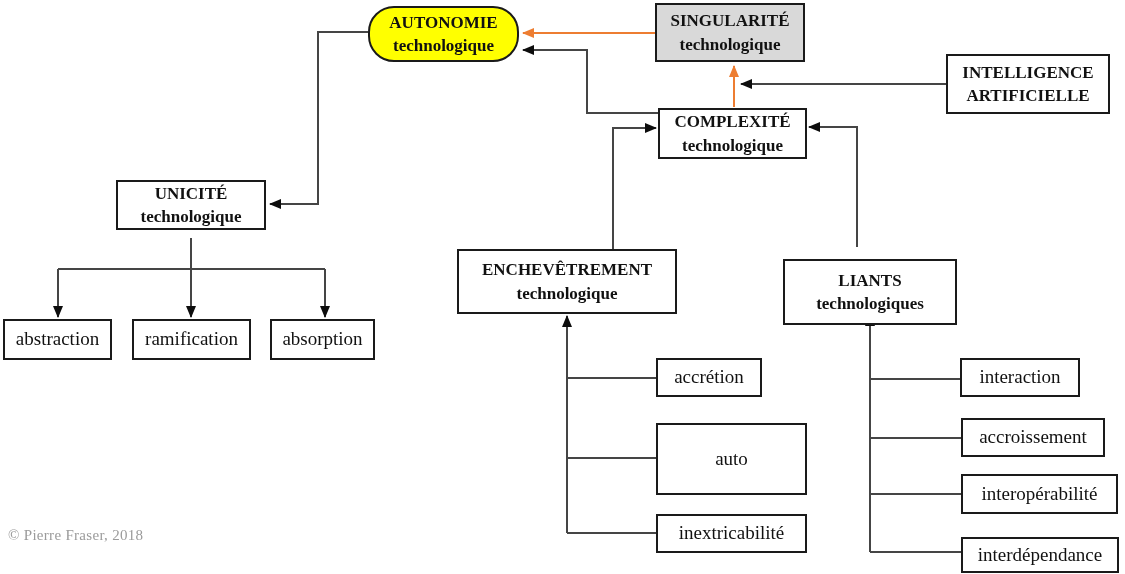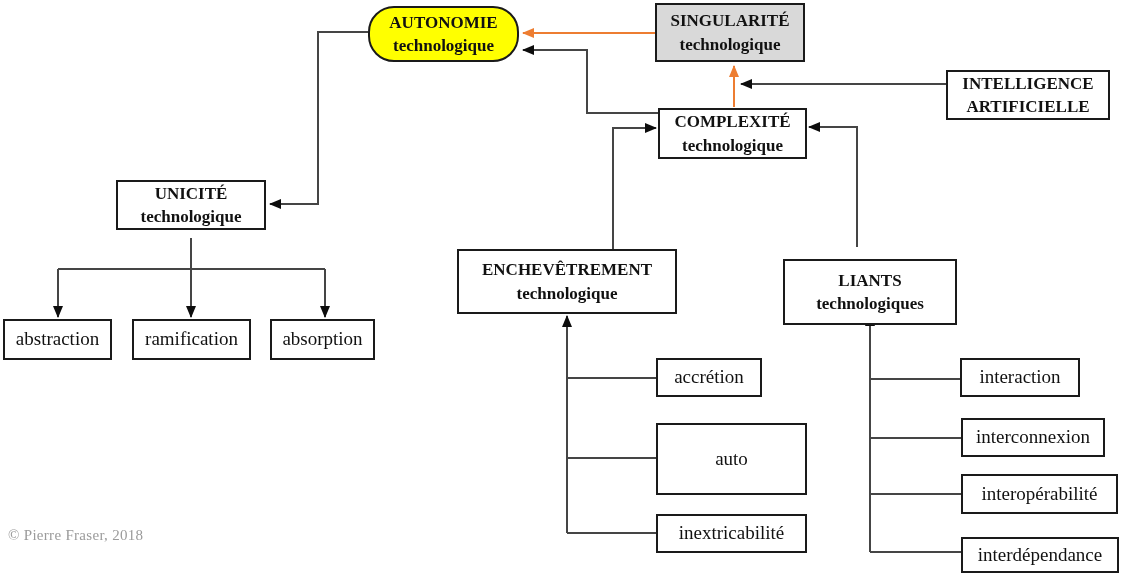--- a/index.html
+++ b/index.html
@@ -89,21 +89,21 @@
   <div class="node main fill-yellow" style="left:368px;top:6px;width:151px;height:56px">
     <span>AUTONOMIE</span>
     <span>technologique</span>
   </div>
 
   <div class="node main fill-gray" style="left:655px;top:3px;width:150px;height:59px">
     <span>SINGULARITÉ</span>
     <span>technologique</span>
   </div>
 
-  <div class="node main" style="left:946px;top:70px;width:164px;height:50px">
+  <div class="node main" style="left:946px;top:54px;width:164px;height:60px">
     <span>INTELLIGENCE</span>
     <span>ARTIFICIELLE</span>
   </div>
 
   <div class="node main" style="left:658px;top:108px;width:149px;height:51px">
     <span>COMPLEXITÉ</span>
     <span>technologique</span>
   </div>
 
   <div class="node main" style="left:116px;top:180px;width:150px;height:50px">
@@ -138,21 +138,21 @@
     <span>auto</span>
   </div>
   <div class="node leaf" style="left:656px;top:514px;width:151px;height:39px">
     <span>inextricabilité</span>
   </div>
 
   <div class="node leaf" style="left:960px;top:358px;width:120px;height:39px">
     <span>interaction</span>
   </div>
   <div class="node leaf" style="left:961px;top:418px;width:144px;height:39px">
-    <span>interconnexion</span>
+    <span>accroissement</span>
   </div>
   <div class="node leaf" style="left:961px;top:474px;width:157px;height:40px">
     <span>interopérabilité</span>
   </div>
   <div class="node leaf" style="left:961px;top:537px;width:158px;height:36px">
     <span>interdépendance</span>
   </div>
 
   <div class="credit">© Pierre Fraser, 2018</div>
 

